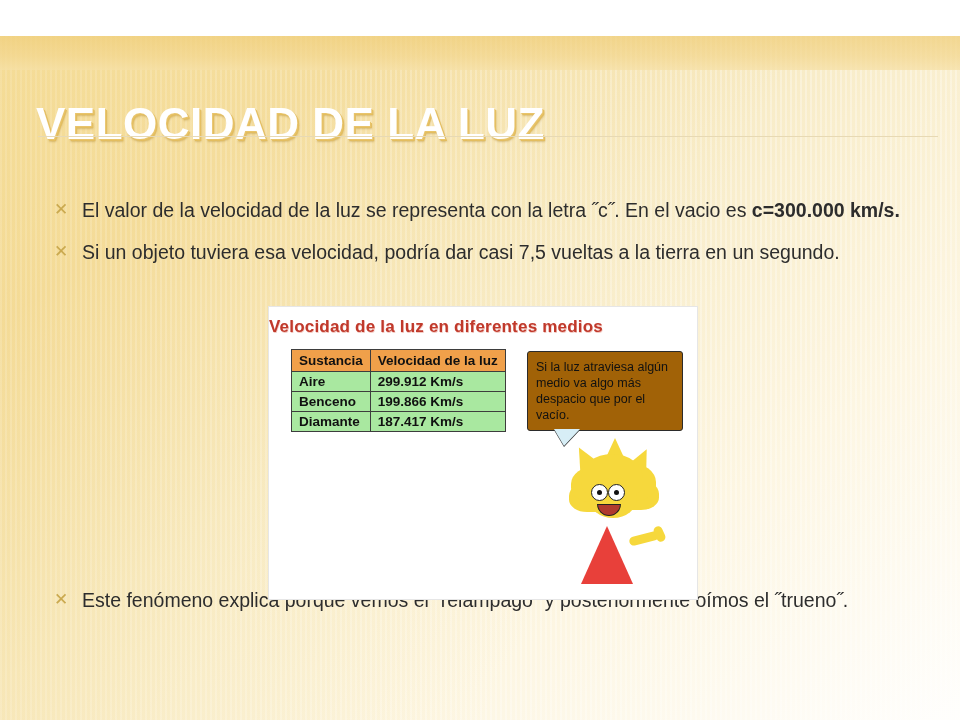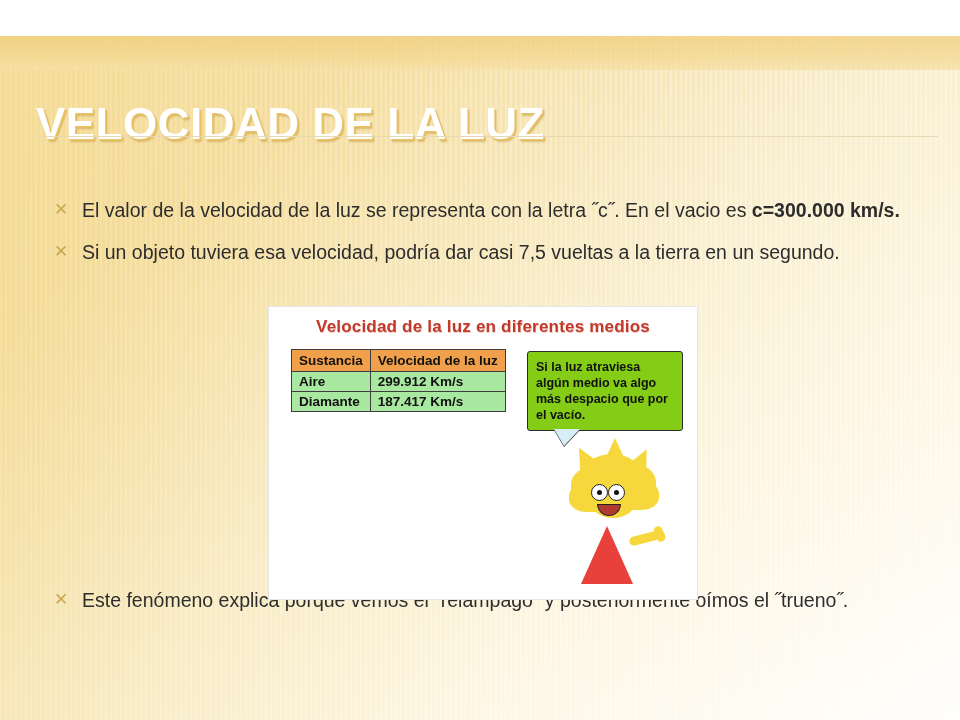--- a/index.html
+++ b/index.html
@@ -106,21 +106,21 @@
   .figure {
     position: absolute;
     left: 268px;
     top: 270px;
     width: 428px;
     height: 292px;
     background: #ffffff;
     border: 1px solid #e6e6e6;
   }
   .fig-title {
-    text-align: center;
+    text-align: left;
     font-size: 17px;
     font-weight: bold;
     color: #c0392b;
     padding-top: 10px;
     letter-spacing: 0.2px;
     text-shadow: 0.5px 0.5px 0 #f3c9c2;
   }
   .fig-body {
     position: relative;
     height: 250px;
@@ -148,27 +148,27 @@
     border: 1px solid #3d3d3d;
     padding: 2px 7px;
     font-weight: bold;
     white-space: nowrap;
   }
   .callout {
     position: absolute;
     right: 14px;
     top: 14px;
     width: 138px;
-    background: #84cc16;
+    background: #a16207;
     border: 1px solid #2b2b2b;
     border-radius: 3px;
     padding: 7px 8px;
     font-size: 12.5px;
     line-height: 16px;
-    font-weight: bold;
+    font-weight: normal;
     color: #111;
   }
   .callout::after {
     content: "";
     position: absolute;
     left: 26px;
     bottom: -16px;
     width: 0; height: 0;
     border-left: 10px solid transparent;
     border-right: 16px solid transparent;
@@ -312,20 +312,24 @@
         <thead>
           <tr>
             <th>Sustancia</th>
             <th>Velocidad de la luz</th>
           </tr>
         </thead>
         <tbody>
           <tr>
             <td>Aire</td>
             <td>299.912 Km/s</td>
+          </tr>
+          <tr>
+            <td>Benceno</td>
+            <td>199.866 Km/s</td>
           </tr>
           <tr>
             <td>Diamante</td>
             <td>187.417 Km/s</td>
           </tr>
         </tbody>
       </table>
 
       <div class="callout">Si la luz atraviesa algún medio va algo más despacio que por el vacío.</div>
 

